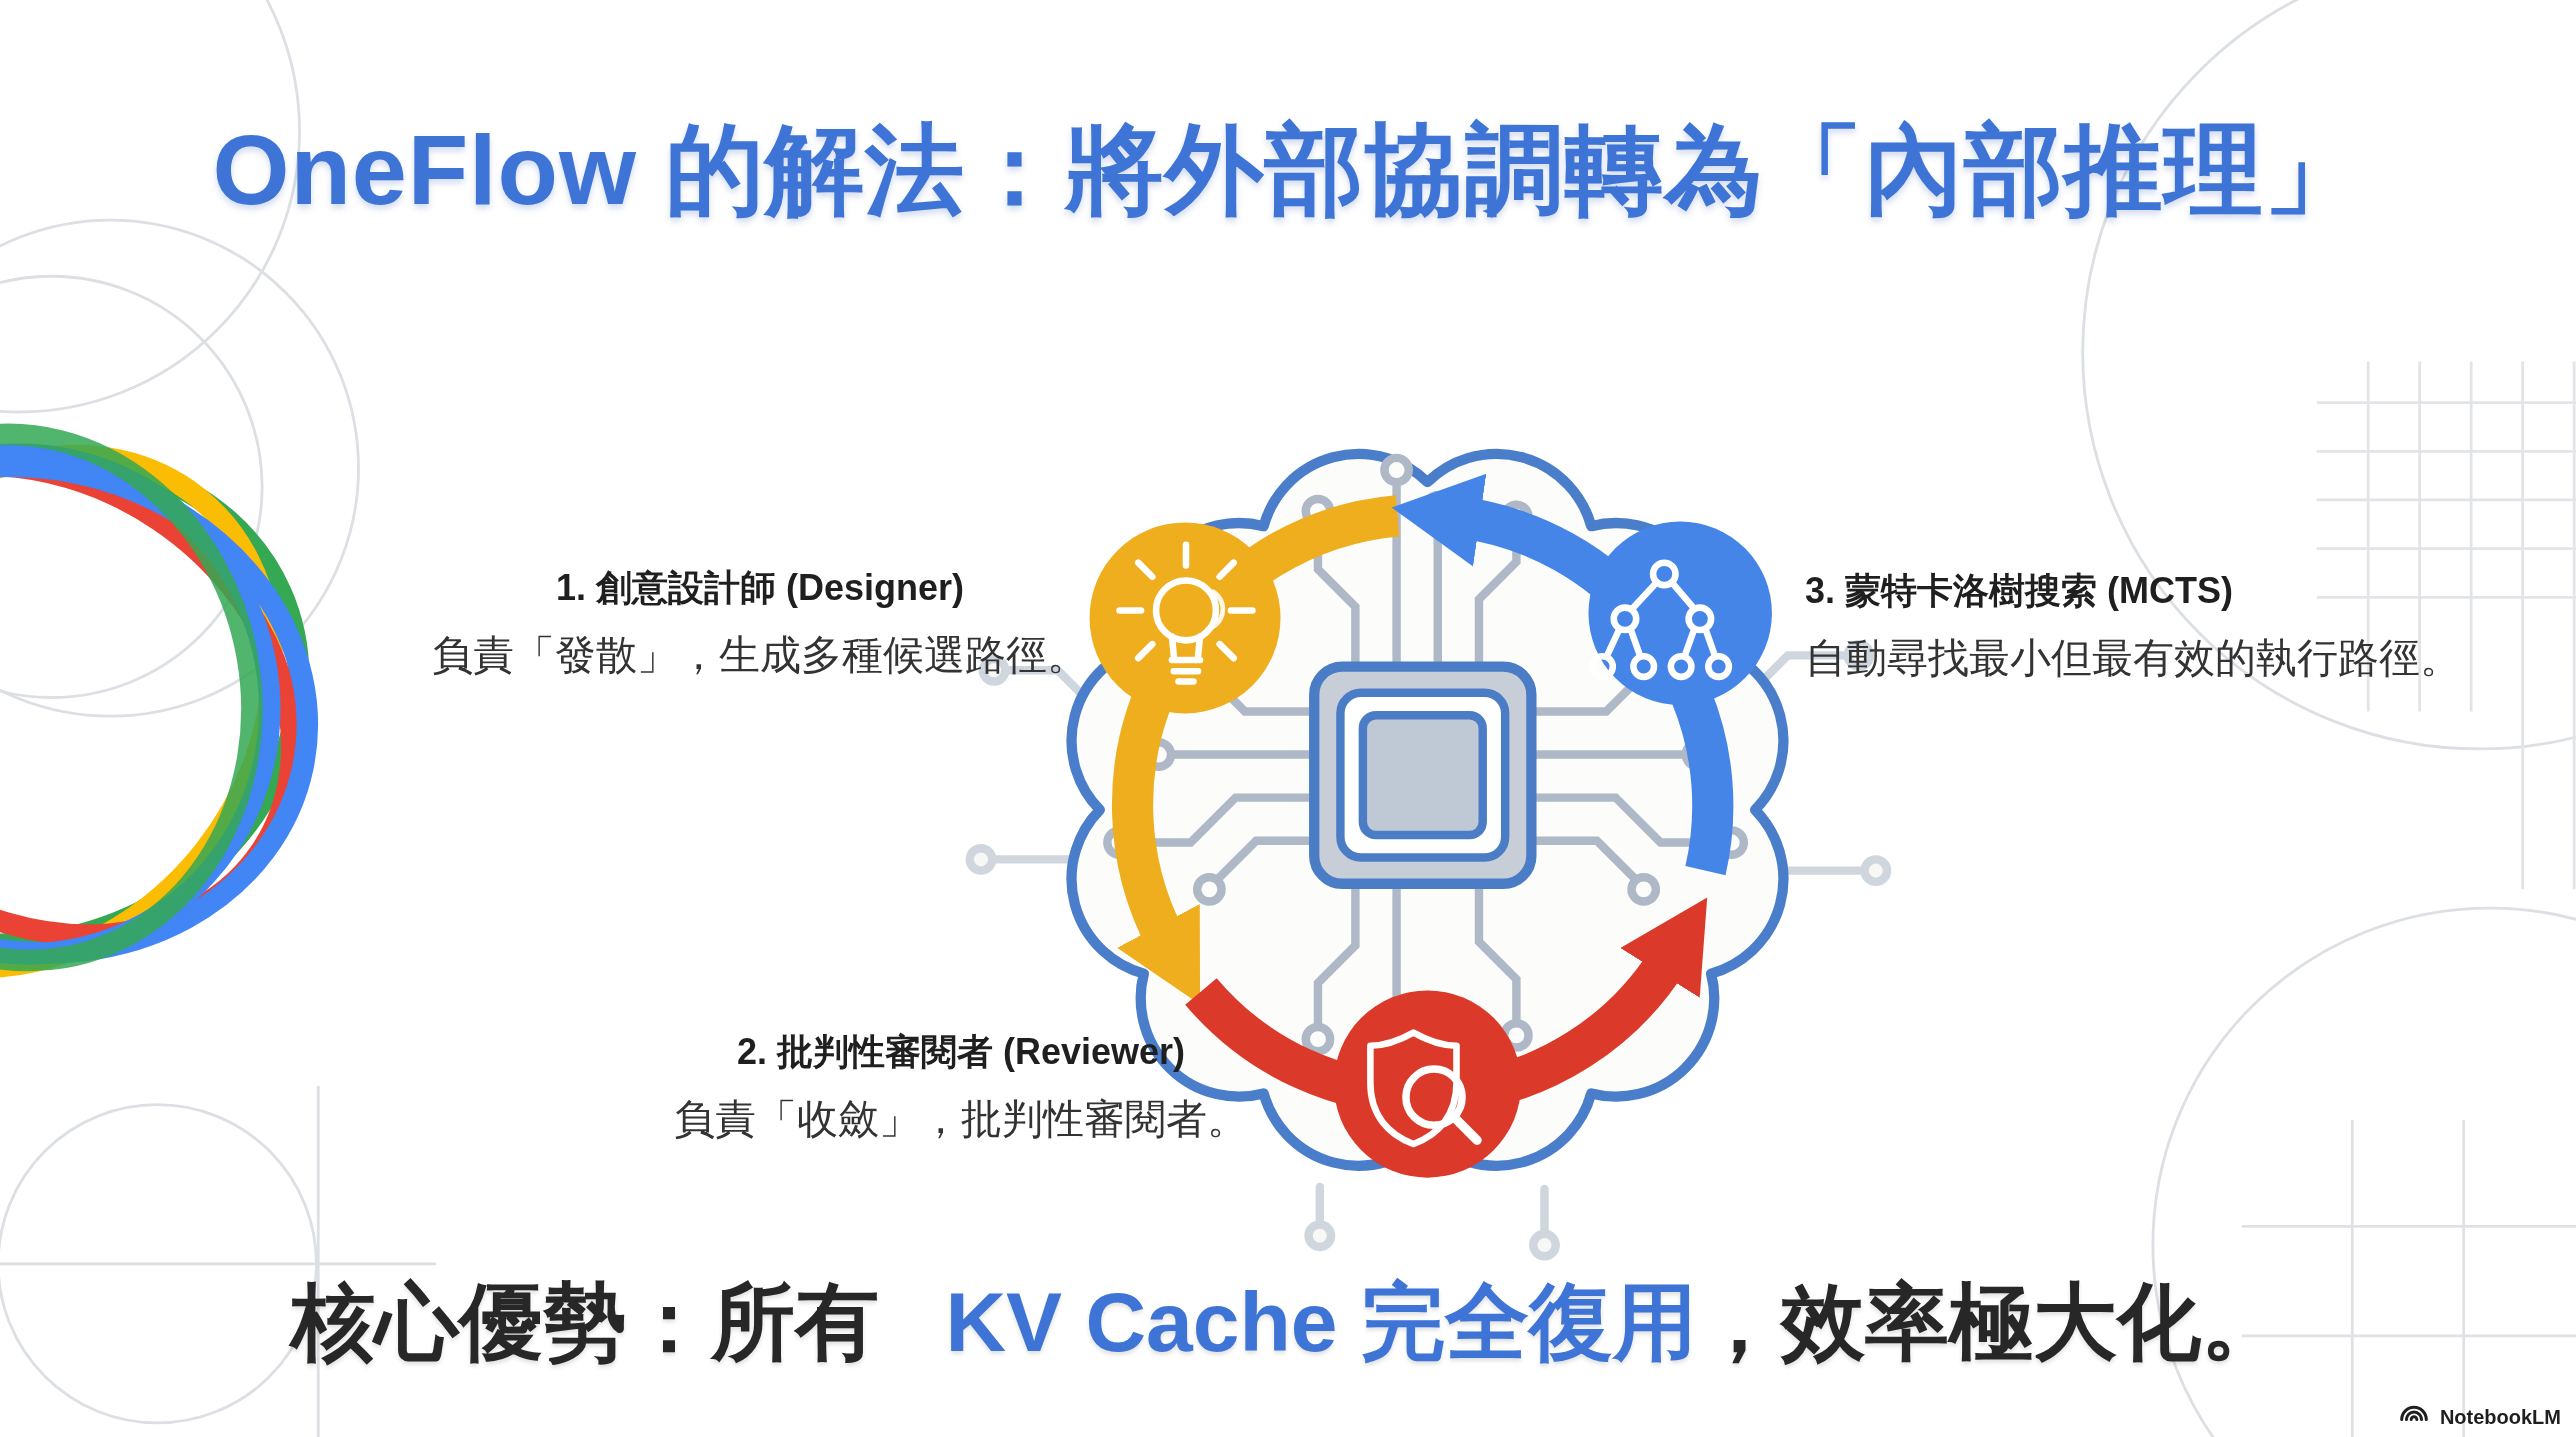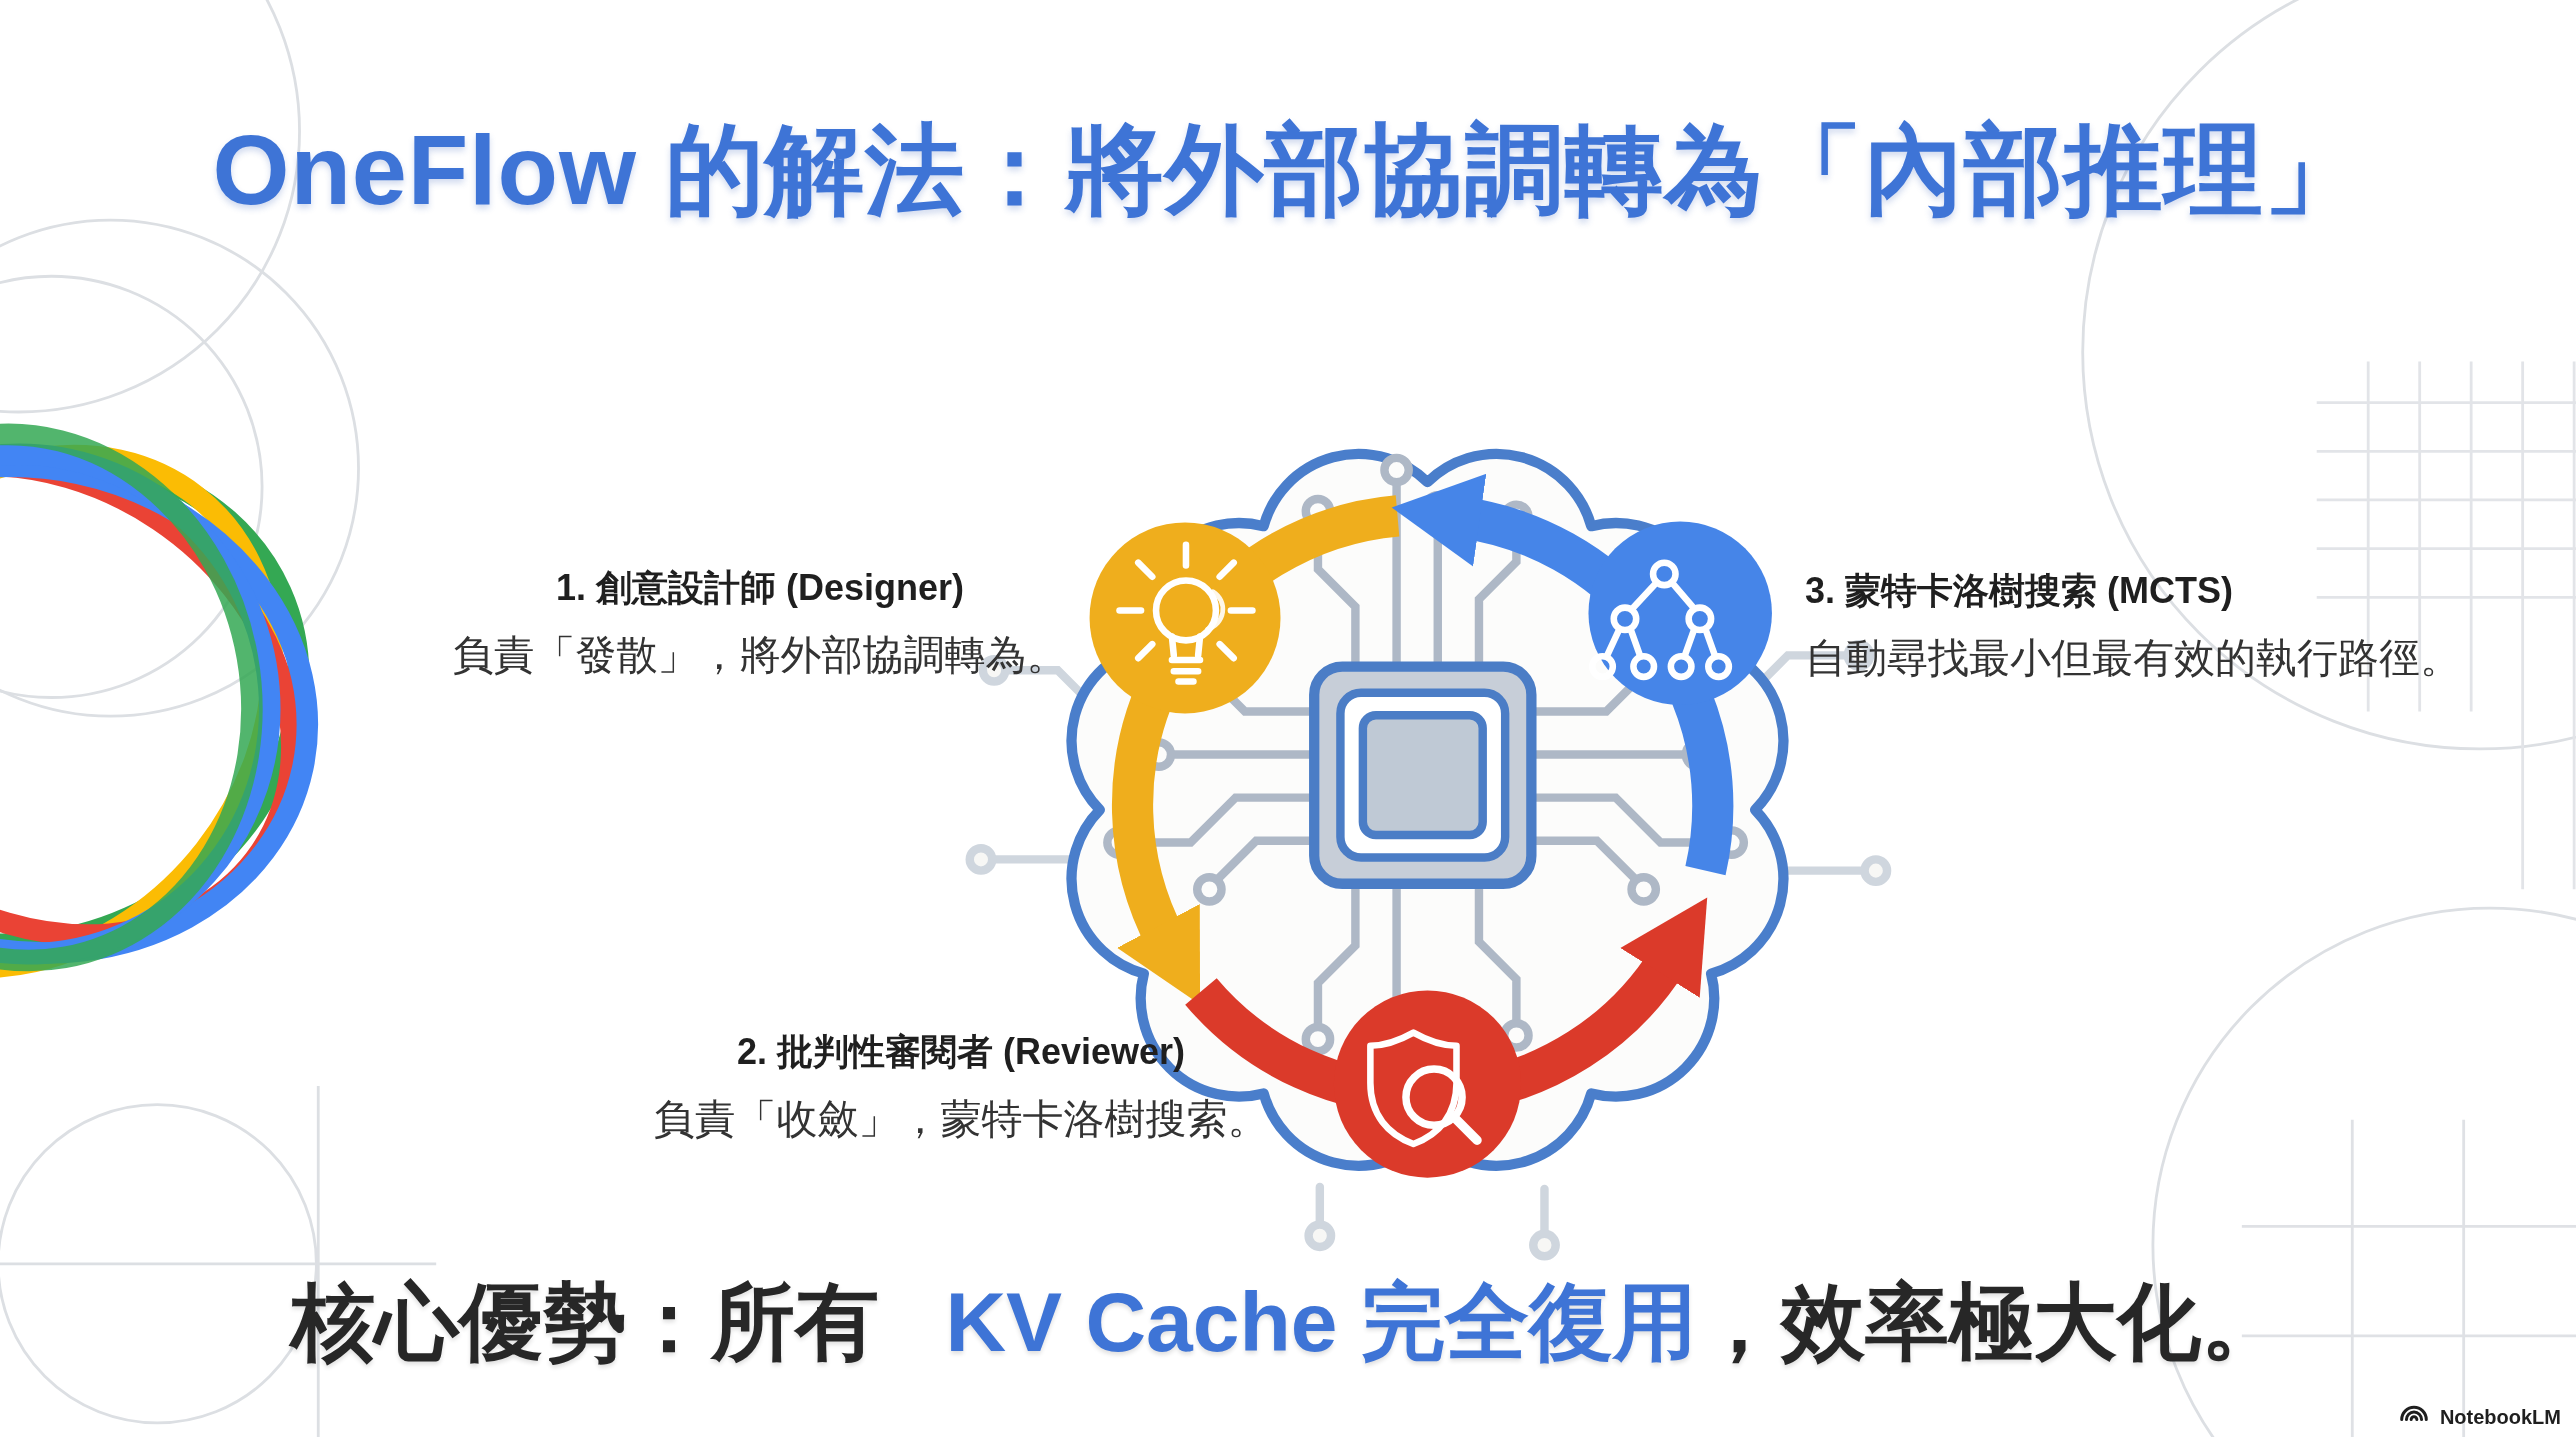--- a/index.html
+++ b/index.html
@@ -220,31 +220,31 @@
       <rect x="1404" y="712" width="232" height="232" rx="30" fill="#c7ced8" stroke-width="11"></rect>
       <rect x="1432" y="740" width="176" height="176" rx="22" fill="#ffffff" stroke-width="9"></rect>
       <rect x="1456" y="764" width="128" height="128" rx="14" fill="#bfc9d5" stroke-width="9"></rect>
     </g>
   </svg>
 
   <div class="title">OneFlow 的解法：將外部協調轉為「內部推理」</div>
 
   <div class="role" id="role-designer">
     <div class="role-title">1. 創意設計師 (Designer)</div>
-    <div class="role-desc">負責「發散」，將外部協調轉為。</div>
+    <div class="role-desc">負責「發散」，生成多種候選路徑。</div>
   </div>
 
   <div class="role" id="role-mcts">
     <div class="role-title">3. 蒙特卡洛樹搜索 (MCTS)</div>
     <div class="role-desc">自動尋找最小但最有效的執行路徑。</div>
   </div>
 
   <div class="role" id="role-reviewer">
     <div class="role-title">2. 批判性審閱者 (Reviewer)</div>
-    <div class="role-desc">負責「收斂」，蒙特卡洛樹搜索。</div>
+    <div class="role-desc">負責「收斂」，批判性審閱者。</div>
   </div>
 
   <div class="tagline">
     <span>核心優勢：所有 </span><span class="hl">KV Cache 完全復用</span><span>，效率極大化。</span>
   </div>
 
   <div class="brand">
     <svg width="34" height="34" viewBox="0 0 36 36" fill="none" stroke="#1f1f1f" stroke-width="3.2" stroke-linecap="round">
       <path d="M5 26 A 13 13 0 1 1 31 26"></path>
       <path d="M10 26 A 8 8 0 1 1 26 26"></path>

